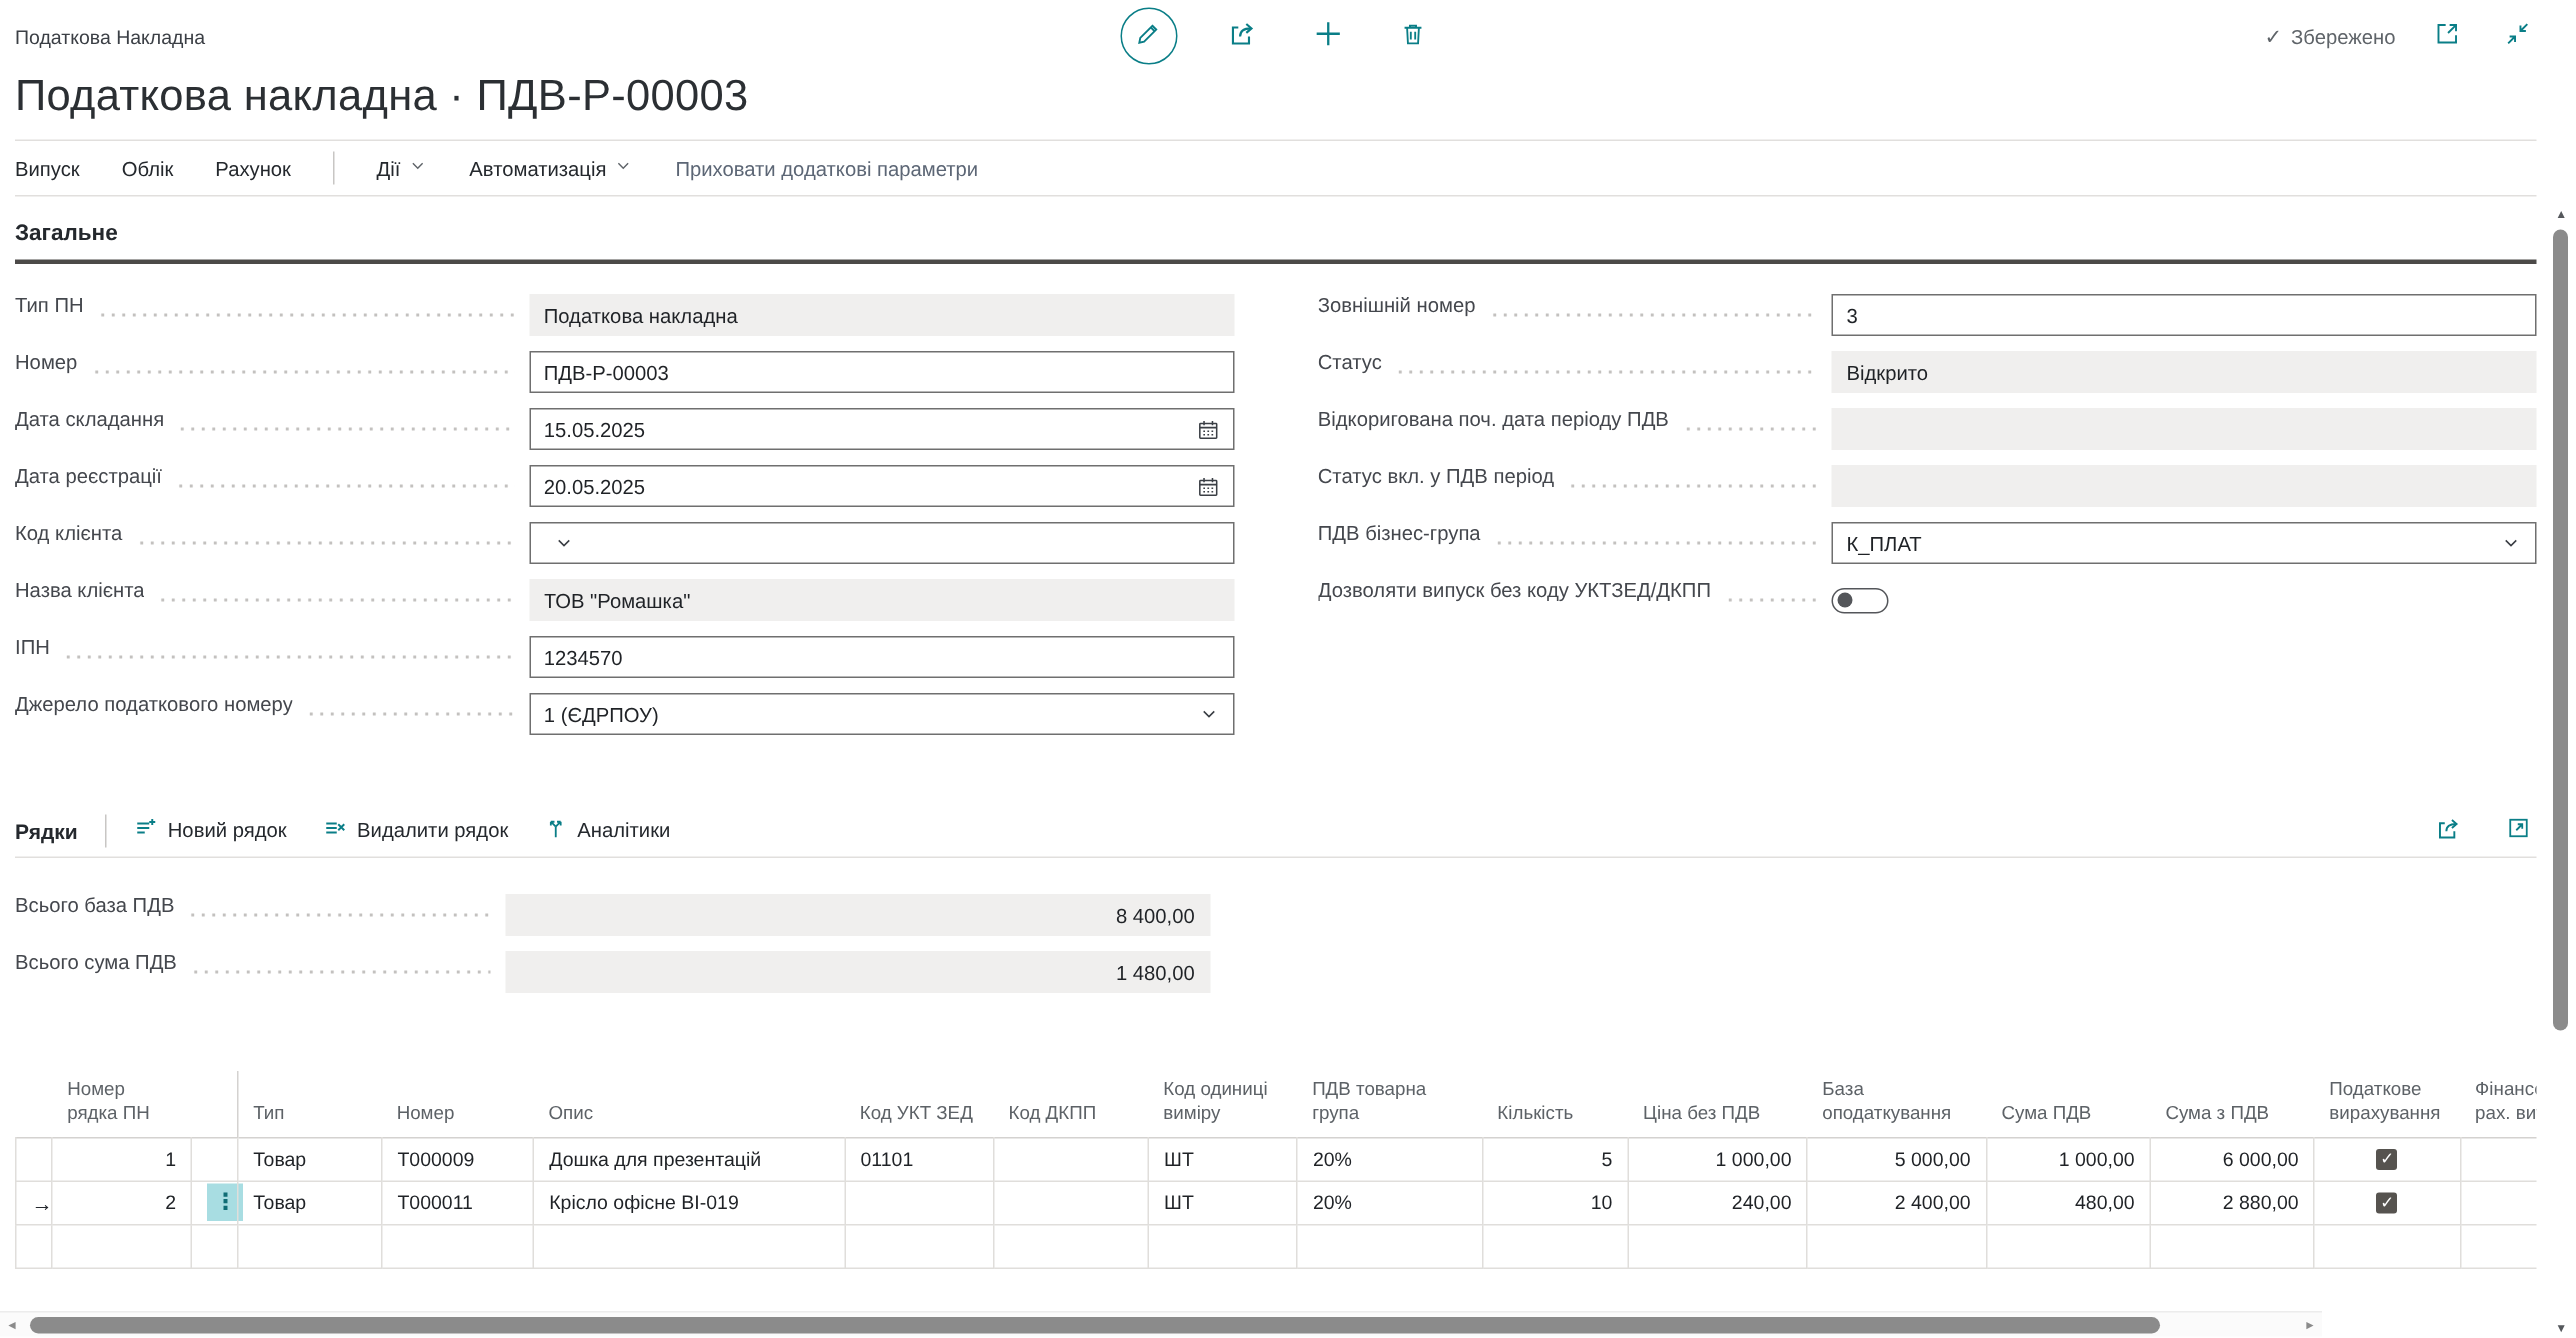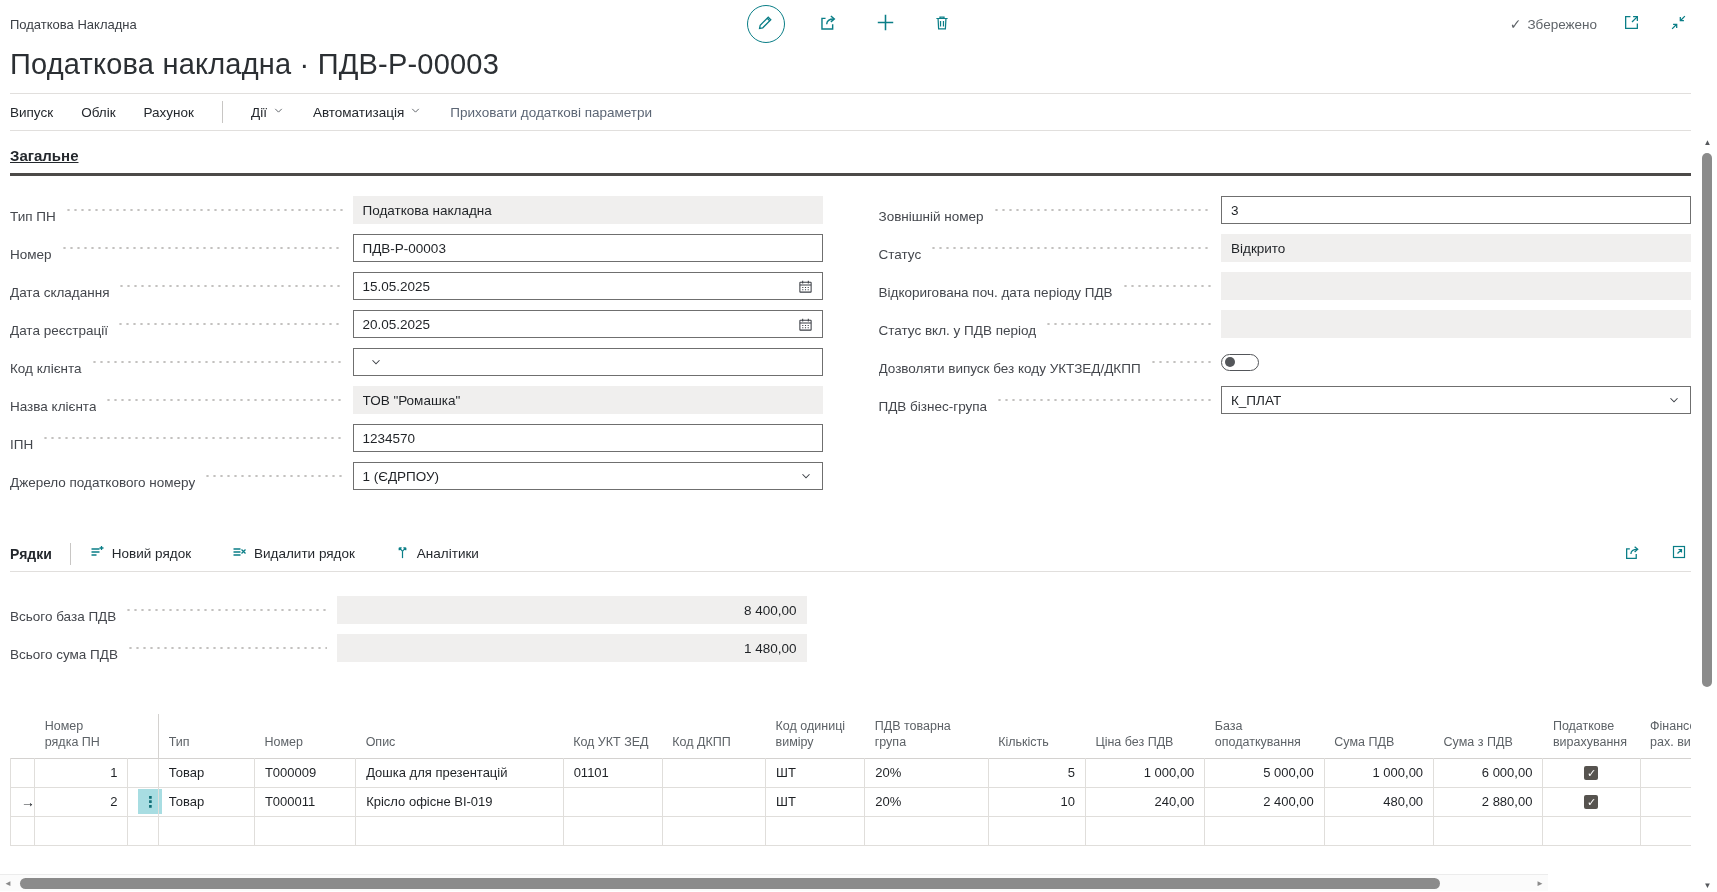--- a/index.html
+++ b/index.html
@@ -26,44 +26,44 @@
   
   .ribbon { border-top:1px solid #e1dfdd; border-bottom:1px solid #e1dfdd; height:38px;
             display:flex; align-items:center; gap:28px; font-size:13.5px; }
   .ribbon button { background:none; border:none; font:inherit; color:#24282d; cursor:pointer; padding:0; display:flex; align-items:center; gap:5px; }
   .ribbon .muted { color:#5c6675; }
   .vdiv { width:1px; height:22px; background:#c8c6c4; }
 
   
   .section-general { margin-top:16px; }
   .section-header { font-size:15px; font-weight:700; color:#24282d; padding-bottom:9px;
-                    border-bottom:3px solid #4c4a48; margin:0;text-decoration:underline; }
+                    border-bottom:3px solid #4c4a48; margin:0; }
   .form-grid { display:grid; grid-template-columns:1fr 1fr; column-gap:56px; margin-top:20px; }
 
-  .field-row { display:flex; align-items:flex-end; height:28px; margin-bottom:10px; }
+  .field-row { display:flex; align-items:flex-start; height:28px; margin-bottom:10px; }
   .field-label { white-space:nowrap; overflow:hidden; color:#44474d; font-size:13.5px; flex:0 1 auto; }
   .leader { flex:1 1 auto; min-width:14px; height:2px; margin:0 10px 0 9px; align-self:center;
             background-image:radial-gradient(circle,#c3c1bf 1px,transparent 1.3px);
             background-size:7px 2px; background-repeat:repeat-x; background-position:left center; }
   .field-box { width:470px; flex:0 0 470px; height:28px; display:flex; align-items:center;
                padding:0 9px; font-size:13.5px; color:#1f2226; }
   .field-box.editable { background:#fff; border:1px solid #6f6f6f; }
   .field-box.disabled { background:#f0efee; border:1px solid transparent; }
   .field-box.plain { background:none; border:none; padding:0; }
   .field-value { flex:1 1 auto; white-space:nowrap; overflow:hidden; }
   .box-icon { flex:0 0 auto; display:flex; align-items:center; margin-left:6px; }
   .toggle { position:relative; width:38px; height:17px; border:1px solid #54565a; border-radius:9px; background:#fff; cursor:pointer; }
   .toggle .knob { position:absolute; left:3px; top:2.5px; width:10px; height:10px; border-radius:50%; background:#54565a; }
 
   
   .section-lines { margin-top:36px; }
   .lines-toolbar { display:flex; align-items:center; height:36px; border-bottom:1px solid #e1dfdd; }
   .lines-title { font-size:14px; font-weight:700; color:#24282d; }
   .lines-toolbar .vdiv { margin:0 18px; }
-  .lines-actions { display:flex; align-items:center; gap:40px; }
+  .lines-actions { display:flex; align-items:center; gap:24px; }
   .line-action { background:none; border:none; font:inherit; font-size:13.5px; color:#24282d;
                  display:flex; align-items:center; gap:7px; cursor:pointer; padding:0; }
   .line-action svg { color:#0a7e87; }
   .lines-right { margin-left:auto; display:flex; align-items:center; gap:22px; }
 
   .totals-grid { display:grid; grid-template-columns:1fr 1fr; column-gap:88px; margin-top:24px; }
   .total-box { justify-content:flex-end; }
   .total-value { text-align:right; }
 
   
@@ -276,38 +276,38 @@
             </div>
           </div>
           <div class="field-row">
             <span class="field-label">Статус вкл. у ПДВ період</span>
             <span class="leader"></span>
             <div class="field-box disabled">
               <span class="field-value"></span>
             </div>
           </div>
           <div class="field-row">
-            <span class="field-label">Дозволяти випуск без коду УКТЗЕД/ДКПП</span>
-            <span class="leader"></span>
-            <div class="field-box plain">
-              <div class="toggle">
-                <div class="knob"></div>
-              </div>
-            </div>
-          </div>
-          <div class="field-row">
             <span class="field-label">ПДВ бізнес-група</span>
             <span class="leader"></span>
             <div class="field-box editable">
               <span class="field-value">К_ПЛАТ</span>
               <span class="box-icon">
                 <svg viewBox="0 0 16 16" width="14" height="14" fill="none" stroke="#3b3f45" stroke-width="1.2">
                   <path d="M4 6l4 4 4-4"></path>
                 </svg>
               </span>
+            </div>
+          </div>
+          <div class="field-row">
+            <span class="field-label">Дозволяти випуск без коду УКТЗЕД/ДКПП</span>
+            <span class="leader"></span>
+            <div class="field-box plain">
+              <div class="toggle">
+                <div class="knob"></div>
+              </div>
             </div>
           </div>
         </div>
     </div>
   </section>
 
   <section class="section-lines">
     <div class="lines-toolbar">
       <span class="lines-title">Рядки</span>
       <span class="vdiv"></span>

